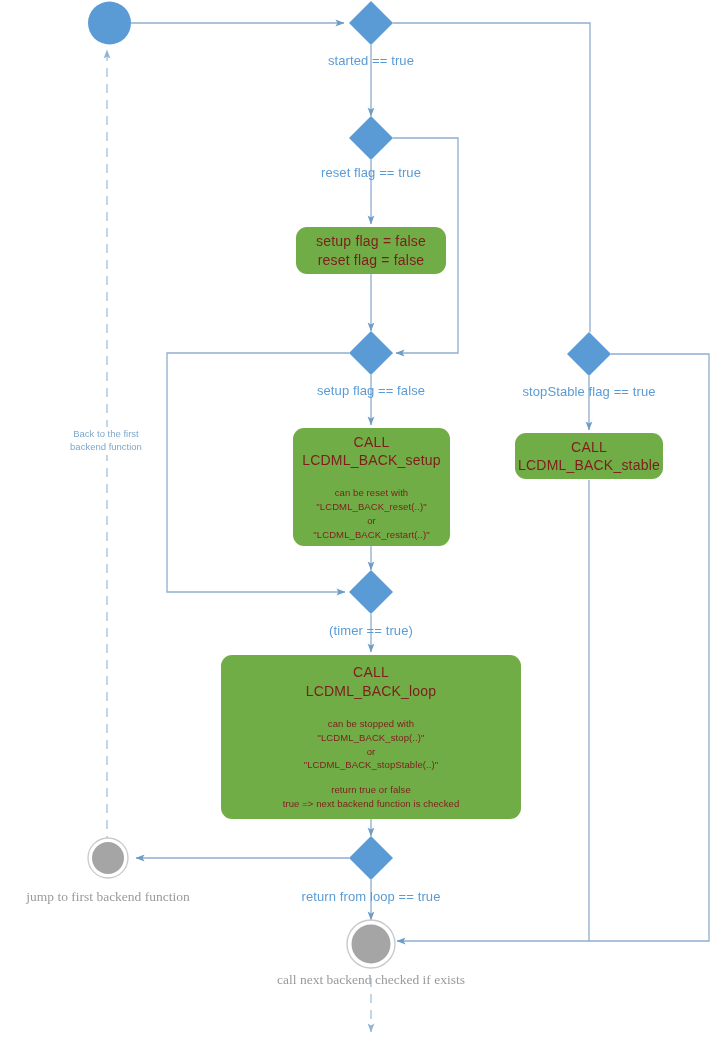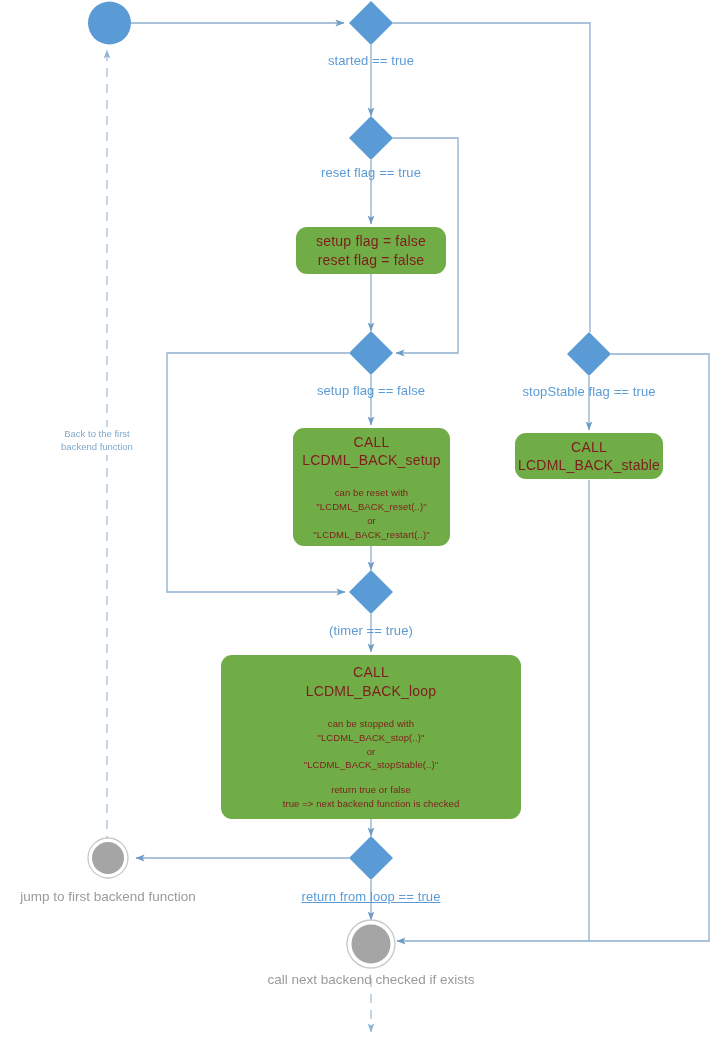--- a/index.html
+++ b/index.html
@@ -33,20 +33,21 @@
     line-height: 1.25;
     letter-spacing: 0.1px;
   }
   .note-label {
     position: absolute;
     color: #9a9a9a;
     font-size: 13.5px;
     white-space: nowrap;
     text-align: center;
     line-height: 1.3;
+    font-family: Liberation Serif, serif;
   }
   .dash-note {
     position: absolute;
     color: #7FA8CC;
     font-size: 9.5px;
     white-space: nowrap;
     text-align: center;
     line-height: 1.35;
     background: #ffffff;
     padding: 1px 3px;
@@ -158,23 +159,23 @@
   <div class="edge-label" style="left:371px; top:53px; transform:translateX(-50%);">started == true</div>
 
   <div class="edge-label" style="left:371px; top:165px; transform:translateX(-50%);">reset flag == true</div>
 
   <div class="edge-label" style="left:371px; top:383px; transform:translateX(-50%);">setup flag == false</div>
 
   <div class="edge-label" style="left:589px; top:384px; transform:translateX(-50%);">stopStable flag == true</div>
 
   <div class="edge-label" style="left:371px; top:623px; transform:translateX(-50%);">(timer == true)</div>
 
-  <div class="edge-label" style="left:371px; top:889px; transform:translateX(-50%);text-decoration:underline;">return from loop == true</div>
-
-  <div class="dash-note" style="left:97px; top:427px; transform:translateX(-50%);">
+  <div class="edge-label" style="left:371px; top:889px; transform:translateX(-50%);">return from loop == true</div>
+
+  <div class="dash-note" style="left:106px; top:427px; transform:translateX(-50%);">
     <div>Back to the first</div>
     <div>backend function</div>
   </div>
 
   <div class="note-label" style="left:108px; top:888px; transform:translateX(-50%);">jump to first backend function</div>
 
   <div class="note-label" style="left:371px; top:971px; transform:translateX(-50%);">call next backend checked if exists</div>
 
   <div class="act-box" style="left:296px; top:227px; width:150px; height:47px;">
     <div class="act-title">setup flag = false</div>

